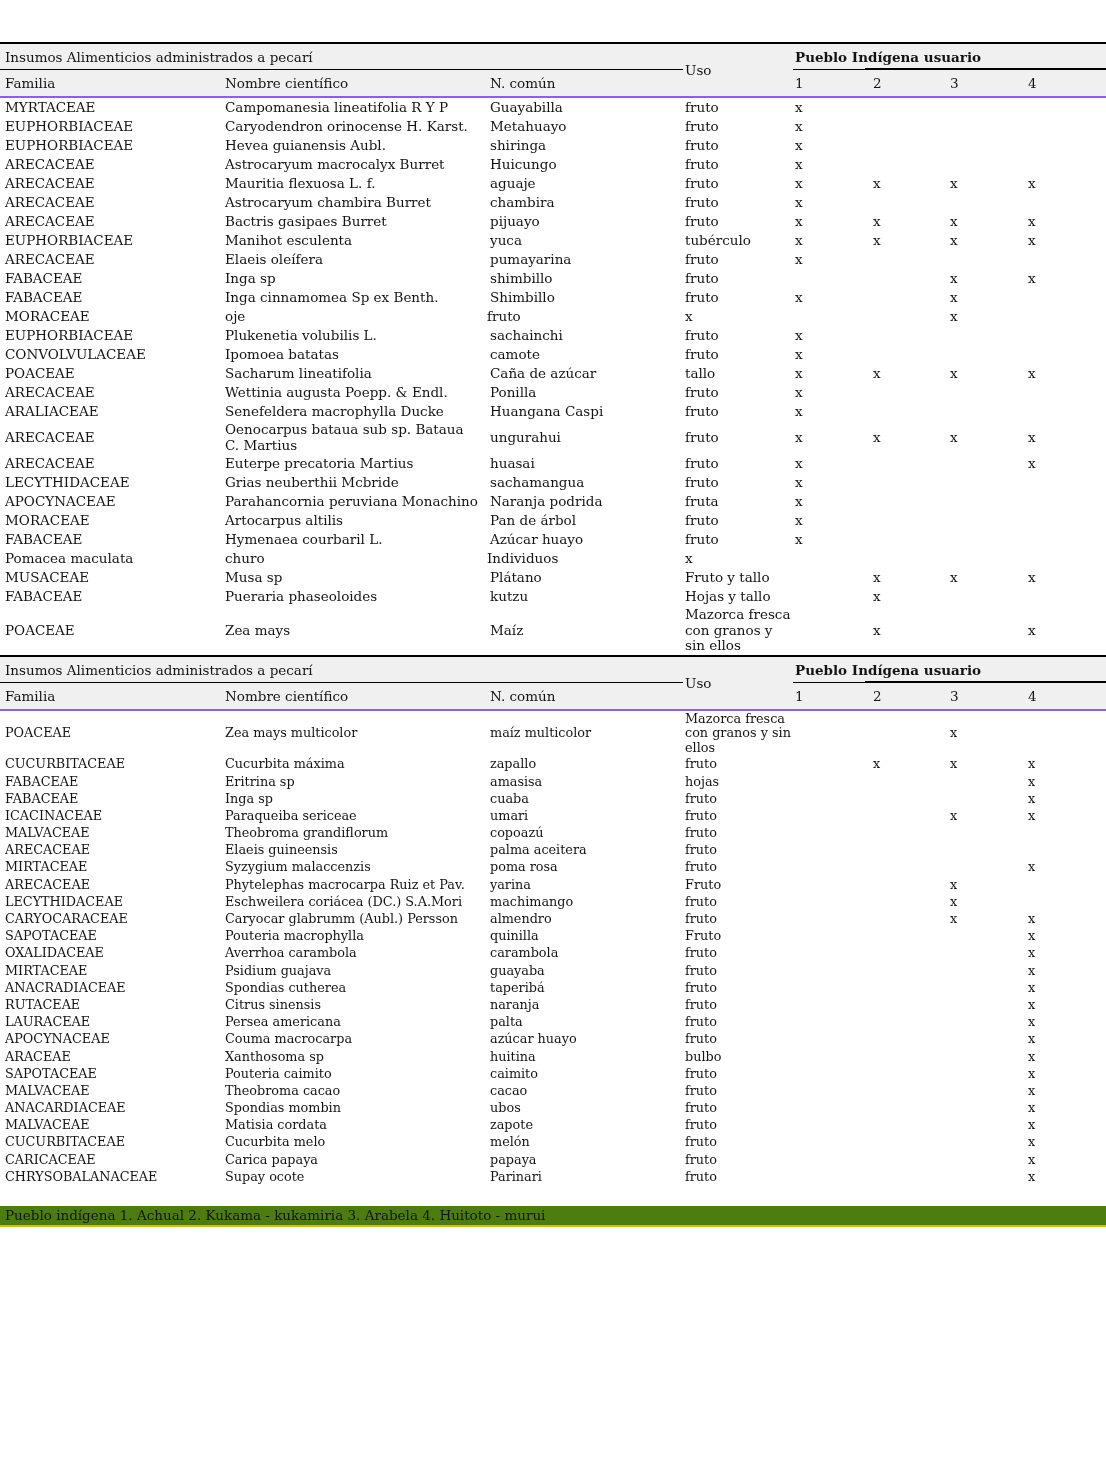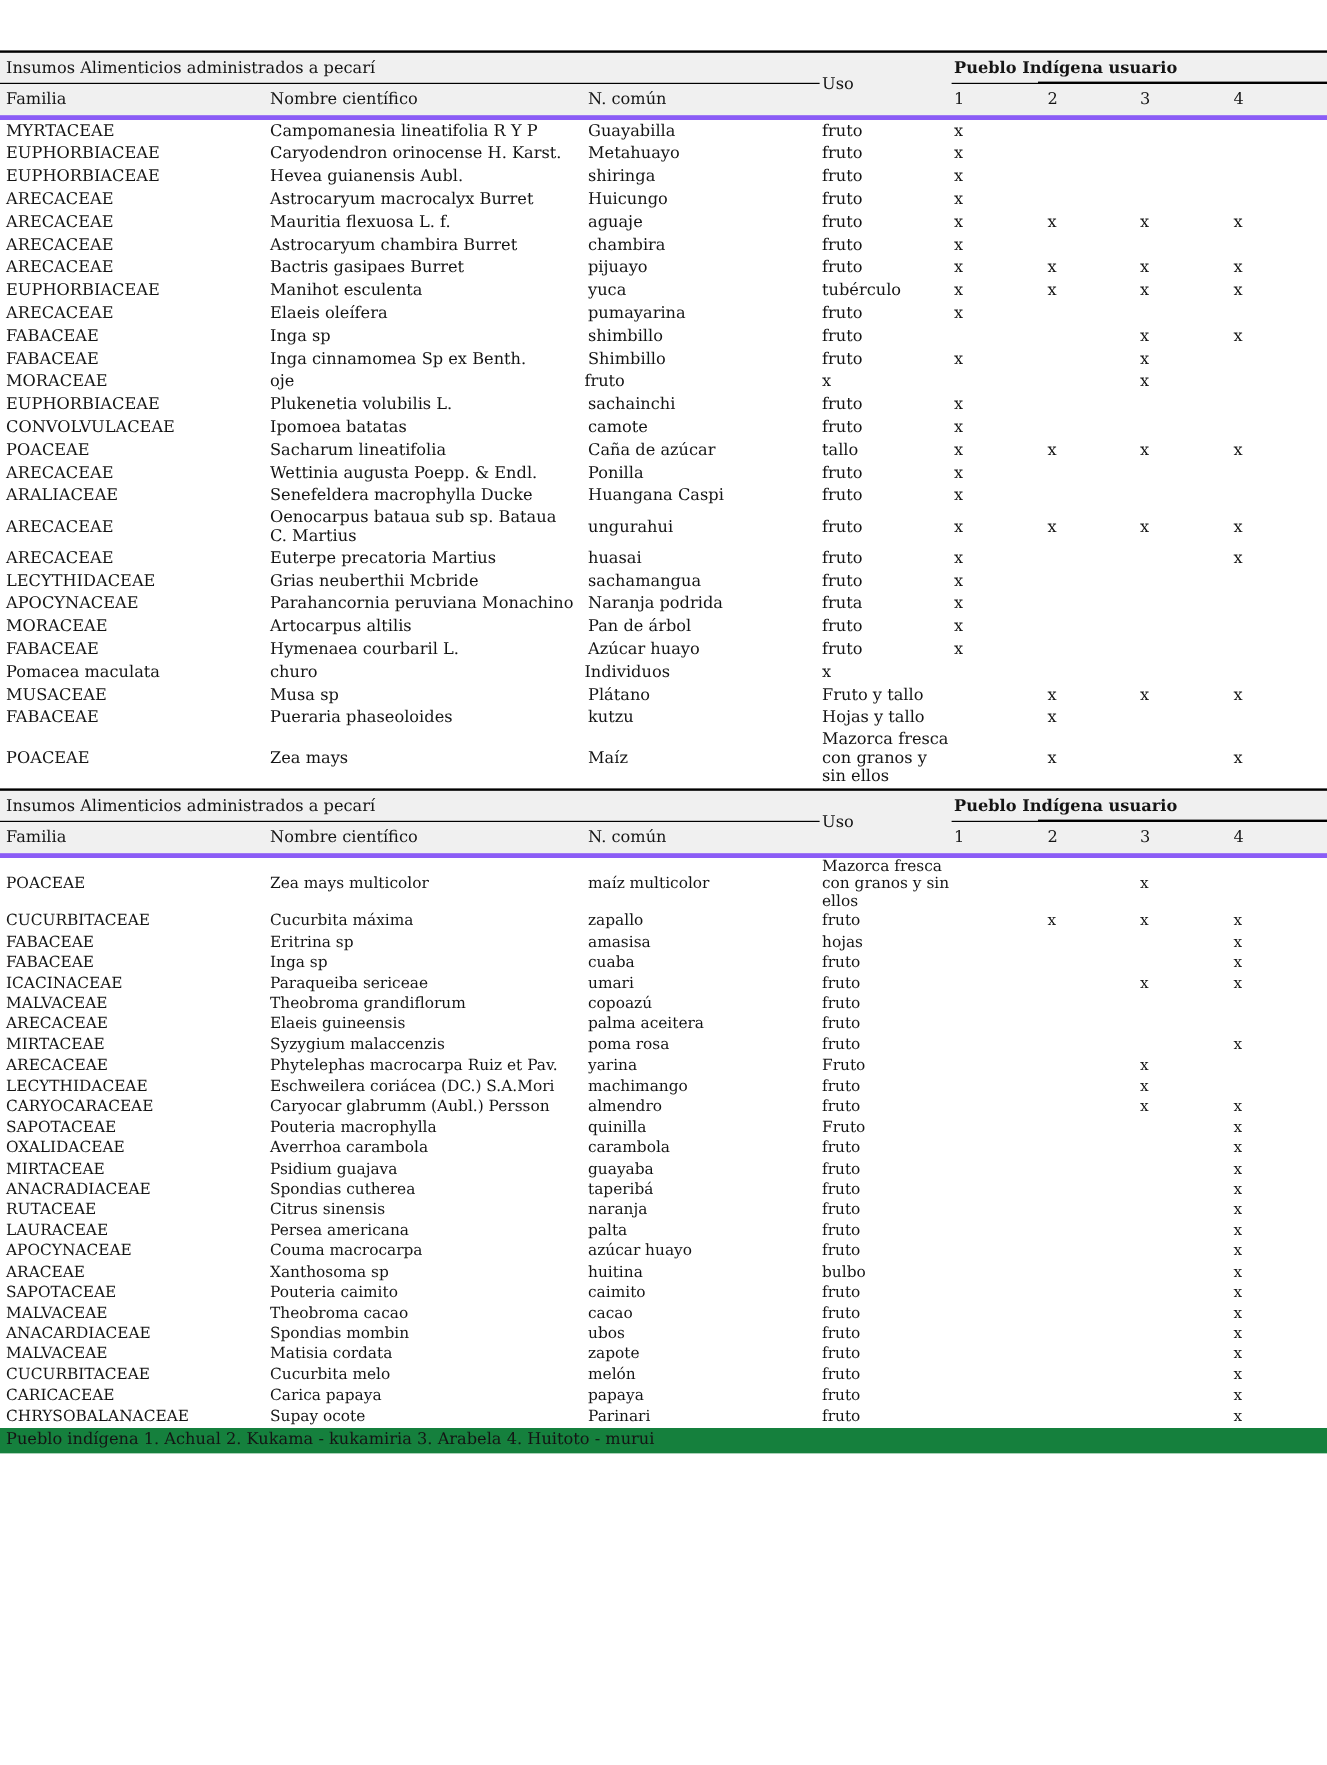--- a/index.html
+++ b/index.html
@@ -2,21 +2,21 @@
 <html><head>
 <meta charset="utf-8">
 <style>
   html,body{margin:0;padding:0;background:#ffffff;}
   .page{position:relative;width:1106px;height:1471px;background:#ffffff;
         font-family:"DejaVu Serif", serif;color:#141414;overflow:hidden;}
   .table-wrap{position:absolute;top:42px;left:0;width:1106px;}
 
   
   .thead{position:relative;background:#f0f0f0;border-top:2px solid #000;
-         border-bottom:4px solid #8b5cf6;height:52px;font-size:13.5px;}
+         border-bottom:2px solid #8b5cf6;height:52px;font-size:13.5px;}
   .hrow{display:grid;grid-template-columns:220px 265px 198px 110px 78px 77px 78px 80px;
         height:26px;align-items:center;}
   .hcell{padding-left:5px;white-space:nowrap;overflow:visible;}
   .title-cell{grid-column:1/4;}
   .grp-cell{grid-column:5/9;padding-left:2px;font-weight:bold;}
   .pcolh{padding-left:2px;}
   .line-title{position:absolute;left:0;top:25px;width:683px;height:1px;background:#000;}
   .line-grp{position:absolute;left:793px;top:25px;width:313px;height:1px;background:#000;}
   .line-grp-thick{position:absolute;left:865px;top:24px;width:241px;height:2px;background:#000;}
   .uso-label{position:absolute;left:685px;top:0;height:52px;display:flex;align-items:center;}
@@ -24,22 +24,22 @@
   
   .tbody{background:#fff;}
   .row{display:grid;grid-template-columns:220px 265px 198px 110px 78px 77px 78px 80px;
        align-items:center;}
   .cell{padding:1px 6px 1px 5px;}
   .uso-cell,.pcell{padding:1px 2px 1px 2px;}
   .s1 .row{min-height:19px;font-size:13.5px;line-height:15.5px;}
   .s2 .row{min-height:17.2px;font-size:12.8px;line-height:14.5px;}
 
   
-  .footnote{border-bottom:2px solid #15803d;font-size:13.5px;line-height:16px;
-            padding:1px 0 2px 5px;background:#15803d;}
+  .footnote{border-bottom:2px solid #eab308;font-size:13.5px;line-height:16px;
+            padding:1px 0 2px 5px;background:#4d7c0f;margin-top:20px;}
 </style>
 </head>
 <body>
 
 <div class="page">
   <div class="table-wrap">
     <div id="table-root">
   <div class="thead">
     <div class="hrow">
       <div class="hcell title-cell">Insumos Alimenticios administrados a pecarí</div>

